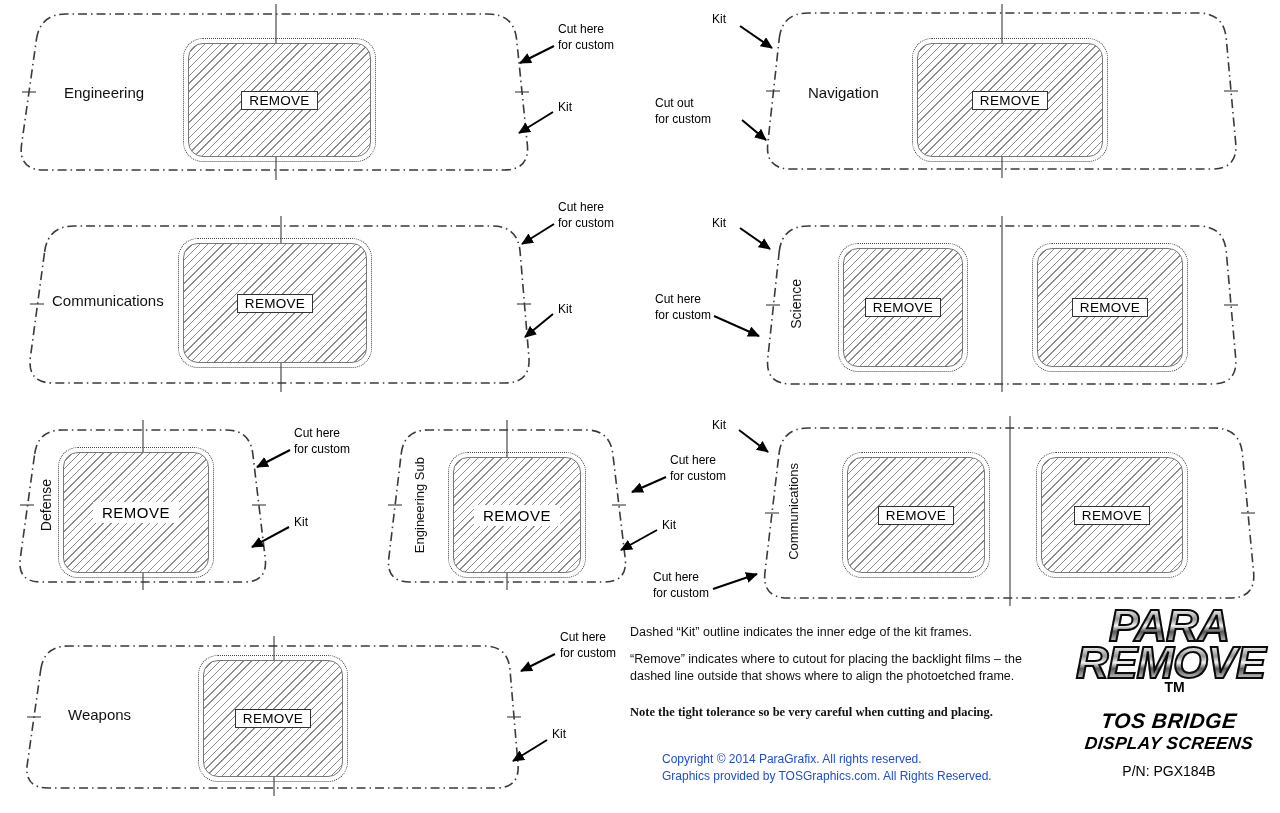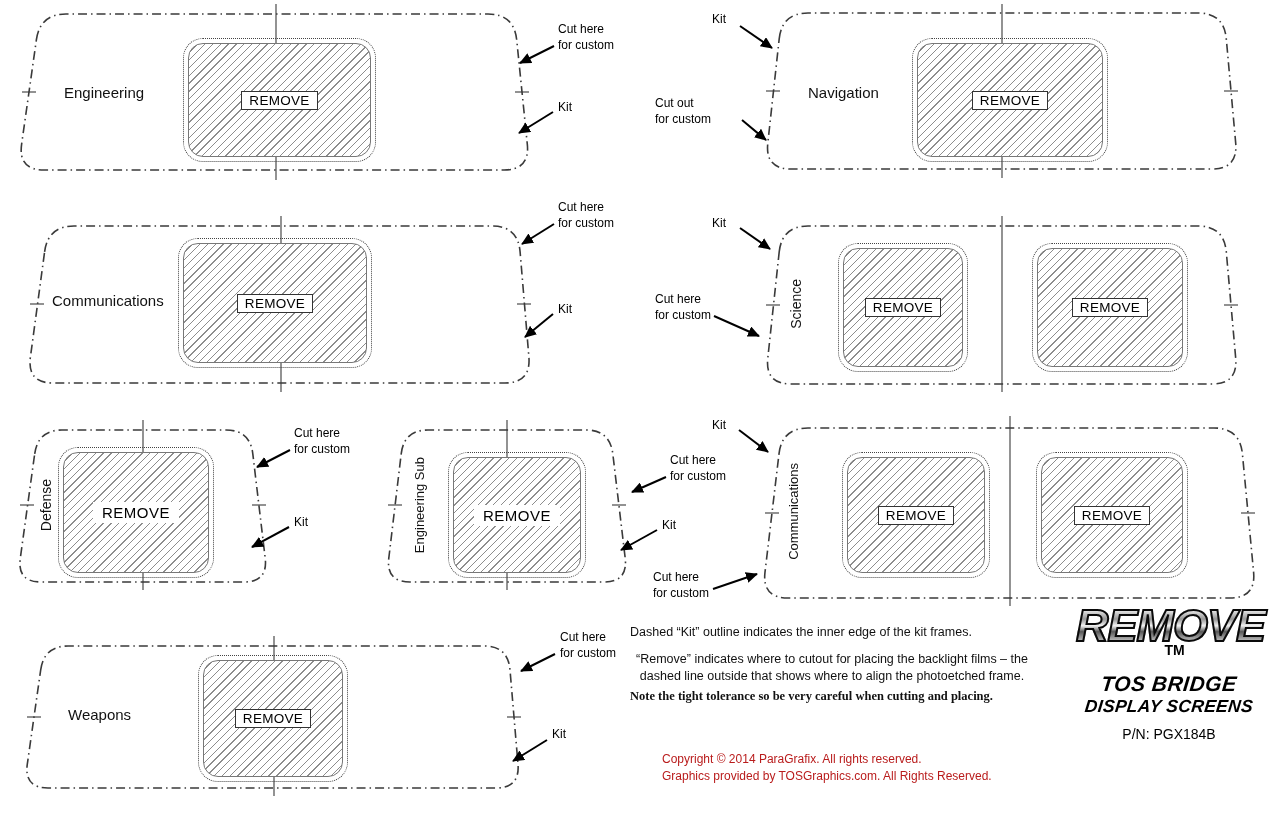--- a/index.html
+++ b/index.html
@@ -24,23 +24,23 @@
            display:flex; align-items:center; justify-content:center; }
   .remove-tag { background:#fff; border:1px solid #333; padding:1px 7px; font-size:13.5px; letter-spacing:.3px; }
   .remove-tag.plain { border:none; font-size:15px; padding:2px 9px; letter-spacing:.5px; }
 
   .ann { position:absolute; font-size:12px; line-height:1.3; white-space:pre-line; color:#000; }
   svg.arrows { position:absolute; left:0; top:0; pointer-events:none; }
   svg.arrows line { stroke:#000; stroke-width:2; }
 
   .notes { position:absolute; left:630px; top:624px; width:404px; font-size:12.5px; line-height:1.34; color:#111; }
   .notes .para { margin-bottom:10px; }
-  .notes .para.tight { margin-bottom:4px;text-align:center; }
+  .notes .para.tight { margin-bottom:20px; }
   .notes .bold { font-weight:bold; margin-bottom:10px;font-family:Liberation Serif, serif; }
-  .copyright { position:absolute; left:662px; top:751px; font-size:12px; line-height:1.38; color:#b91c1c; }
+  .copyright { position:absolute; left:662px; top:751px; font-size:12px; line-height:1.38; color:#1d4ed8; }
 
   .logo-block { position:absolute; left:1076px; top:608px; width:186px; text-align:center; }
   .chrome { display:inline-block; font-style:italic; font-weight:bold; font-size:45px; line-height:.82; letter-spacing:-1px;
             background:linear-gradient(180deg,#fdfdfd 0%,#969696 30%,#f3f3f3 48%,#585858 64%,#e9e9e9 100%);
             -webkit-background-clip:text; background-clip:text; color:transparent;
             -webkit-text-stroke:2px #0a0a0a; }
   .chrome-row { line-height:.82; }
   .tm { font-size:14px; font-weight:bold; vertical-align:top; margin-left:11px; color:#000; }
   .product1 { margin-top:14px; font-weight:bold; font-style:italic; font-size:21px; letter-spacing:.5px; transform:skewX(-6deg); }
   .product2 { font-weight:bold; font-style:italic; font-size:17.5px; letter-spacing:.3px; transform:skewX(-6deg); }
@@ -242,19 +242,20 @@
     <div class="para">Dashed “Kit” outline indicates the inner edge of the kit frames.</div>
     <div class="para tight">“Remove” indicates where to cutout for placing the backlight films – the dashed line outside that shows where to align the photoetched frame.</div>
     <div class="bold">Note the tight tolerance so be very careful when cutting and placing.</div>
   </div>
   <div class="copyright">
     <div>Copyright © 2014 ParaGrafix. All rights reserved.</div>
     <div>Graphics provided by TOSGraphics.com. All Rights Reserved.</div>
   </div>
 
   <div class="logo-block">
+    <div class="chrome-row"><span class="chrome">PARA</span></div>
     <div class="chrome-row"><span class="chrome">REMOVE</span><span class="tm">TM</span></div>
     <div class="product1">TOS BRIDGE</div>
     <div class="product2">DISPLAY SCREENS</div>
     <div class="part-number">P/N: PGX184B</div>
   </div>
 
 </div>
 
 </body></html>

